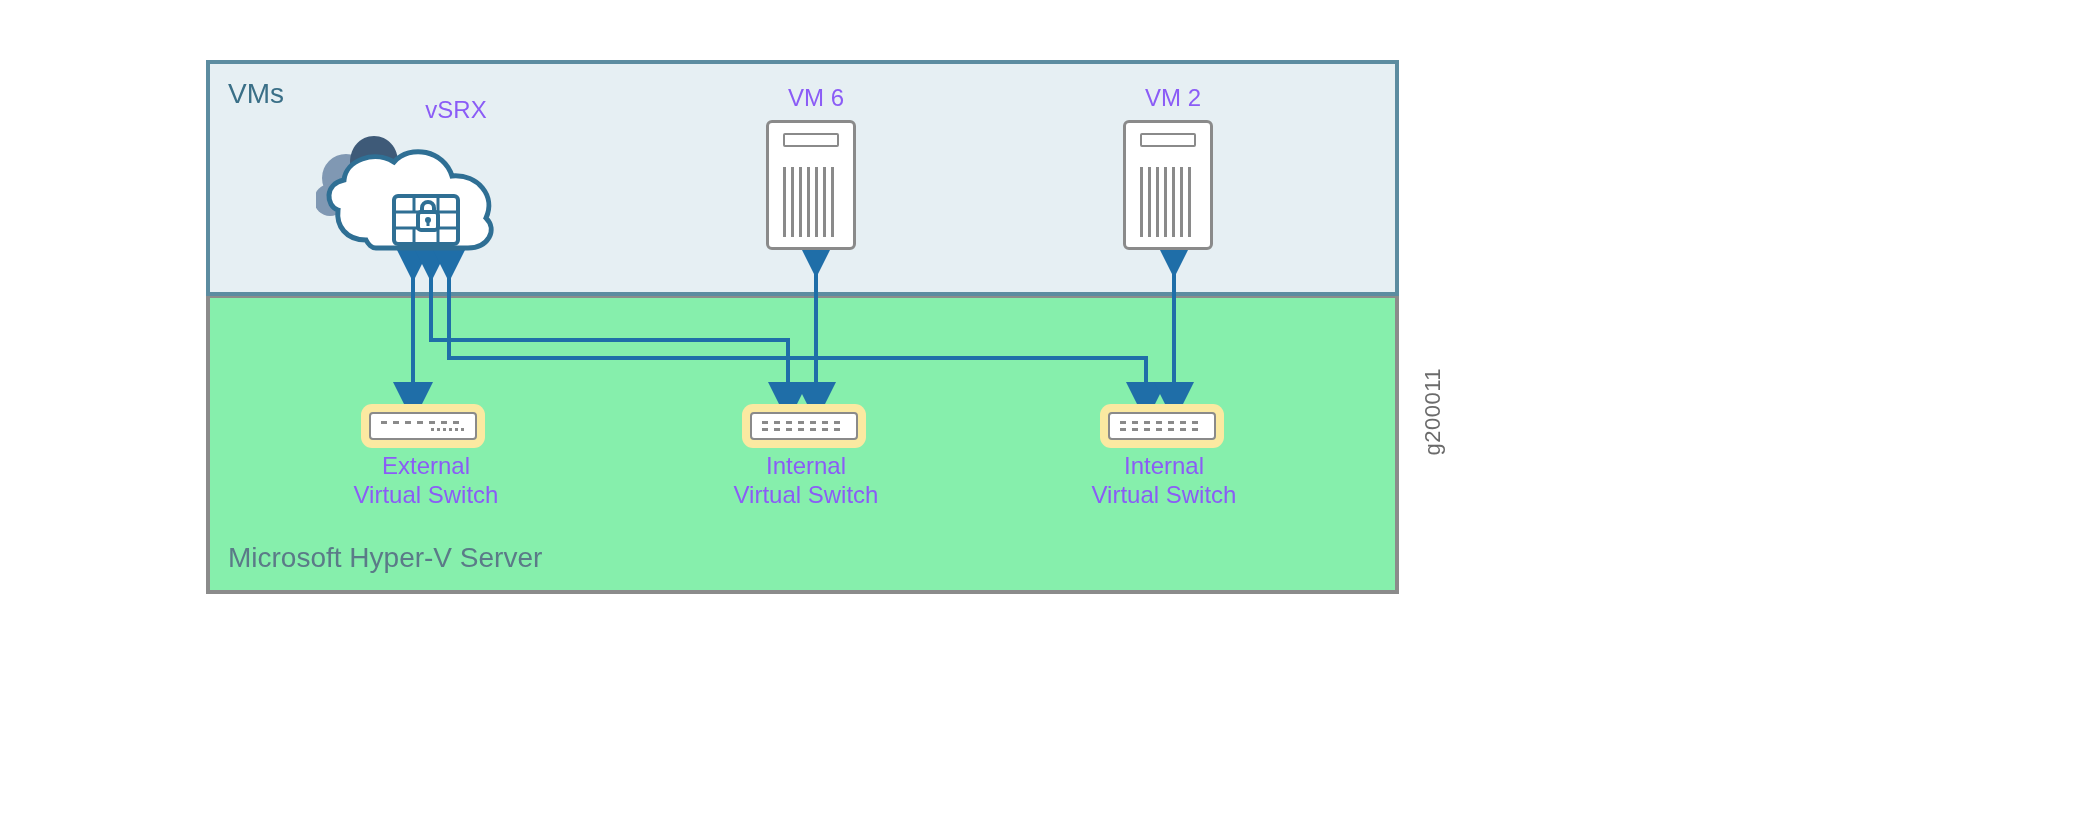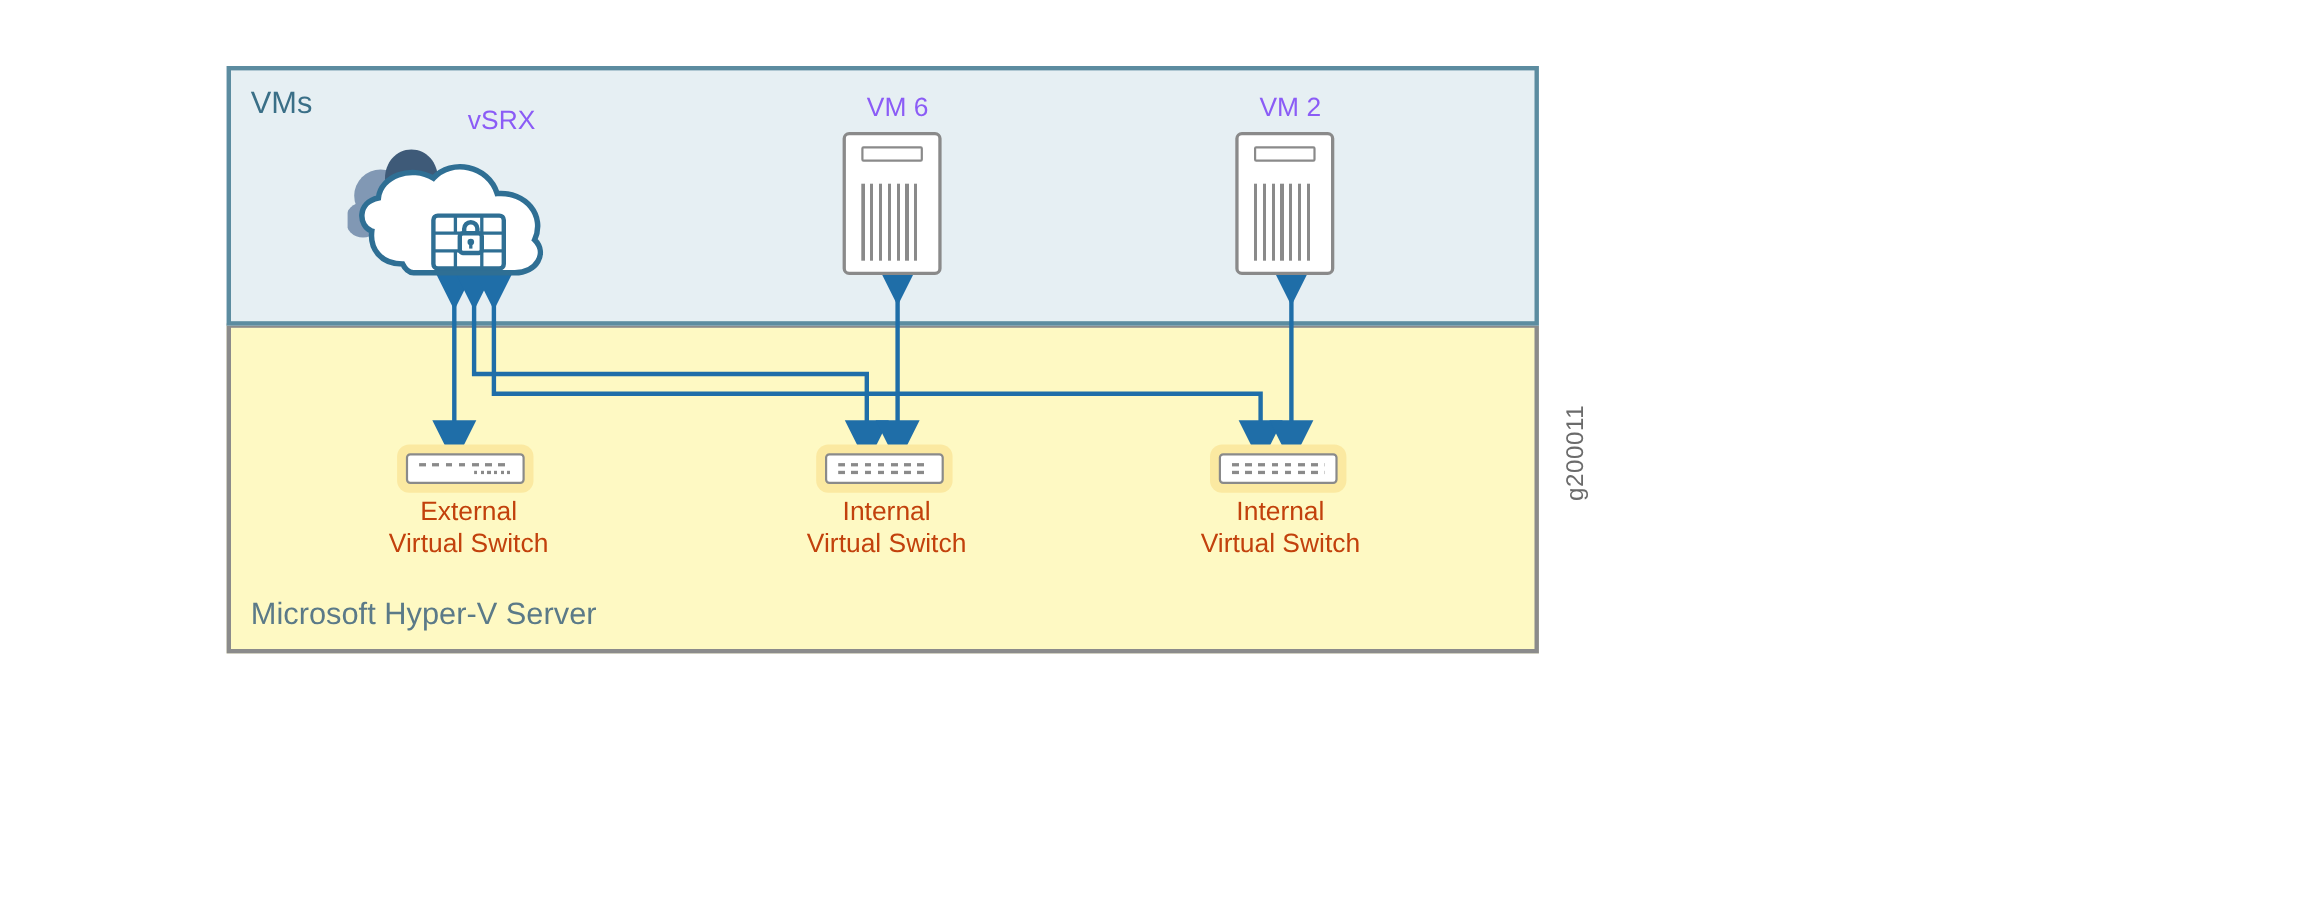--- a/index.html
+++ b/index.html
@@ -23,21 +23,21 @@
   .panel-vms {
     left: 190px; top: 60px;
     width: 1193px; height: 236px;
     background: #e6eff3;
     border-color: #5c8ca0;
     z-index: 2;
   }
   .panel-hyperv {
     left: 190px; top: 294px;
     width: 1193px; height: 300px;
-    background: #fef9c3;
+    background: #86efac;
     border-color: #8b8b8b;
     z-index: 1;
   }
   .panel-label {
     position: absolute;
     color: #3a6f87;
     font-size: 28px;
     font-weight: 400;
   }
   .panel-vms .panel-label { left: 18px; top: 14px; }
@@ -49,21 +49,21 @@
     left: 0; top: 0;
     width: 2100px; height: 819px;
     z-index: 5;
     pointer-events: none;
   }
 
   
   .node-label {
     position: absolute;
     text-align: center;
-    color: #c2410c;
+    color: #8b5cf6;
     font-size: 24px;
     line-height: 1.2;
     z-index: 10;
   }
   .top-label {
     color: #8b5cf6;
   }
 
   
   .switch {

